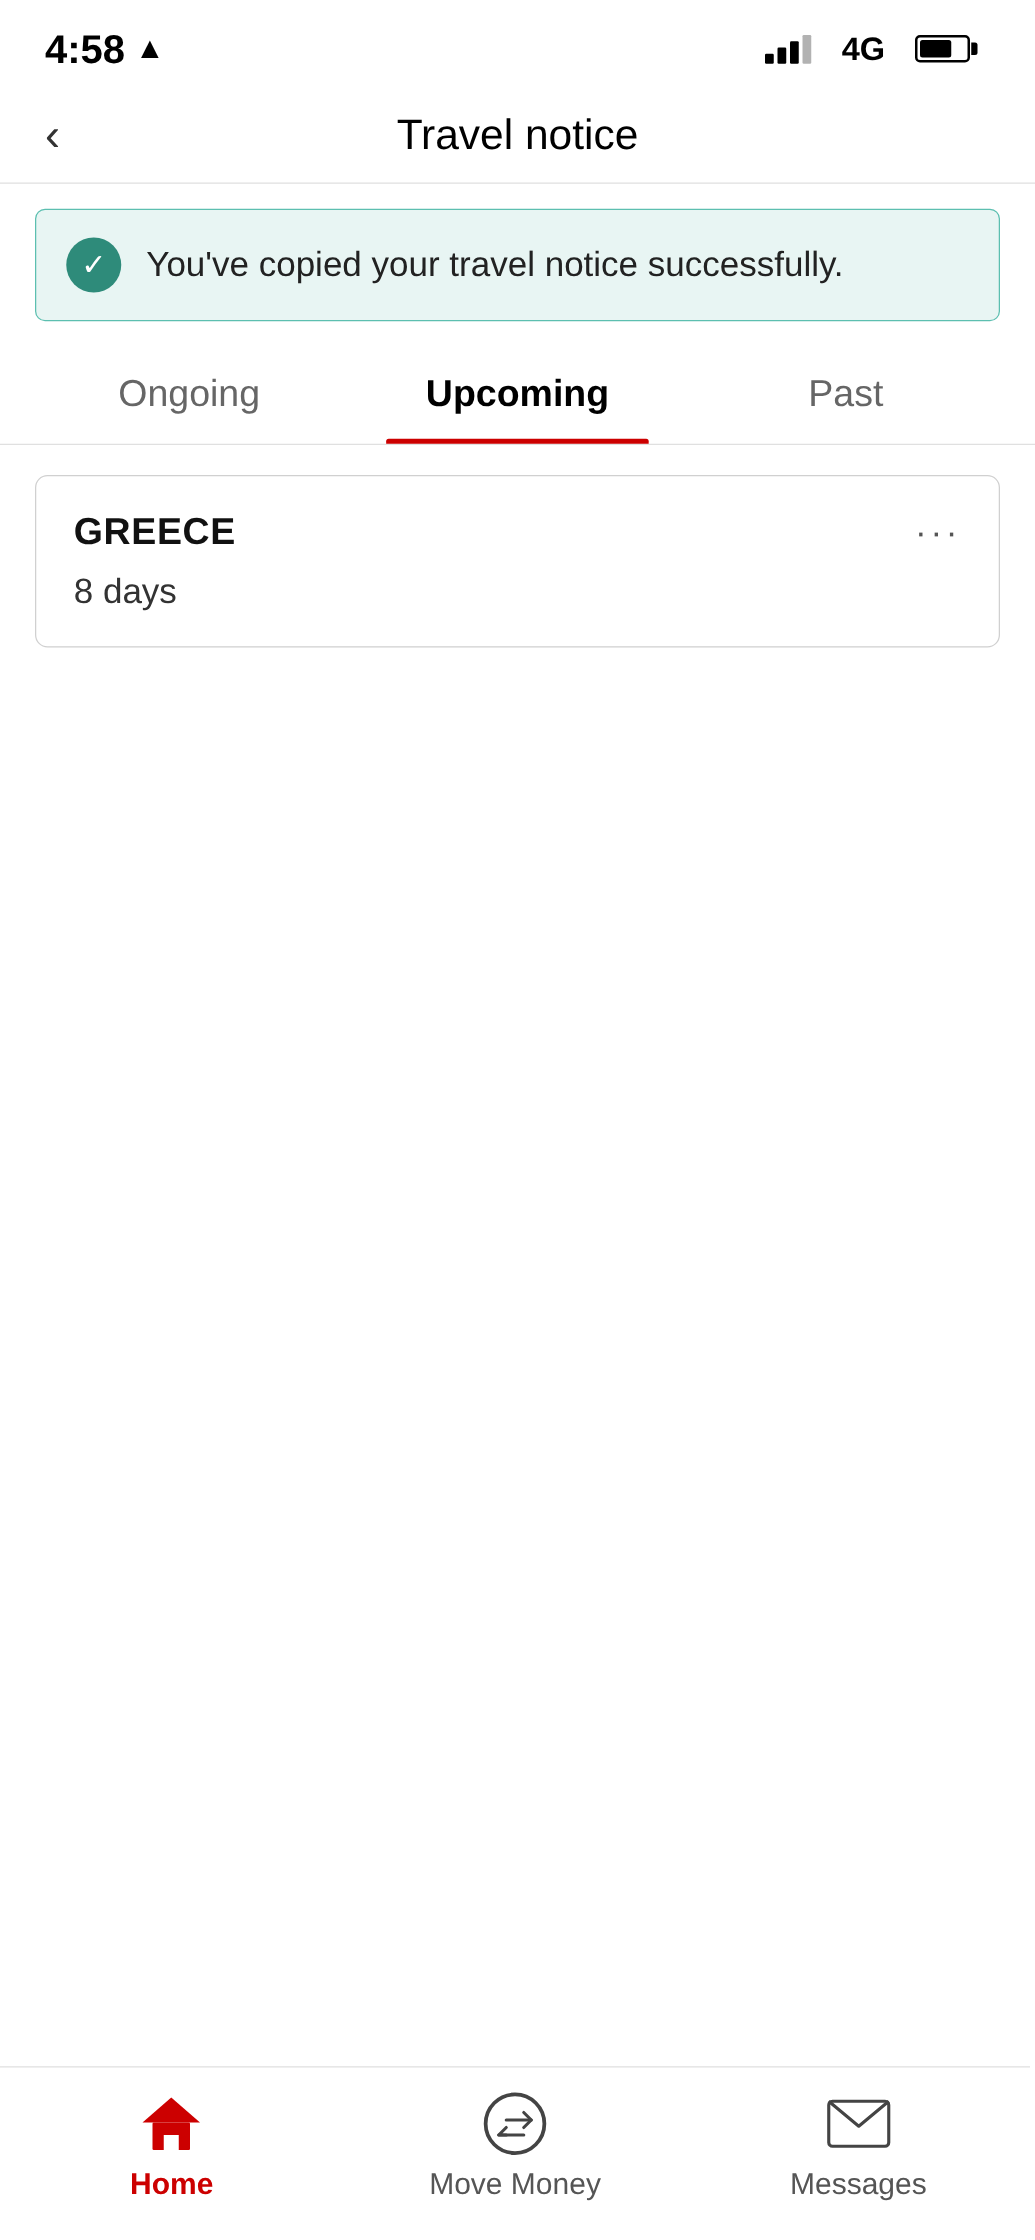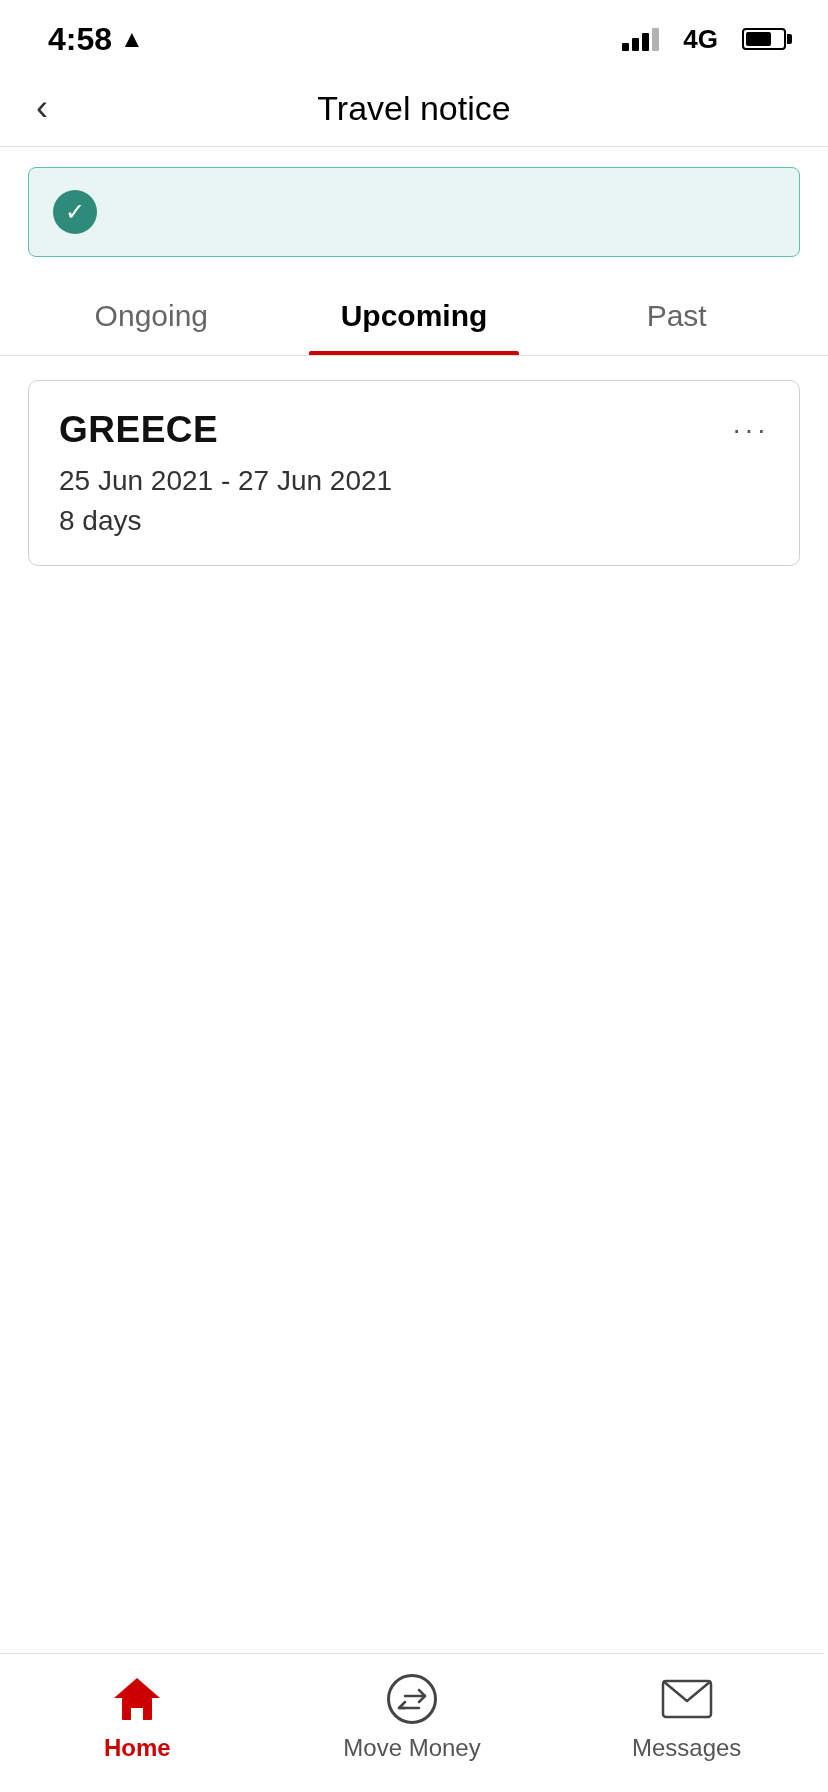--- a/index.html
+++ b/index.html
@@ -11,23 +11,22 @@
       font-family: -apple-system, BlinkMacSystemFont, 'Helvetica Neue', Arial, sans-serif;
       position: relative;
       overflow-x: hidden;
     }
 
     
     .status-bar {
       display: flex;
       justify-content: space-between;
       align-items: center;
-      padding: 18px 36px 10px 36px;
+      padding: 18px 46px 10px 36px;
       height: 70px;
-      margin-left: 12px;
     }
     .status-time {
       font-size: 32px;
       font-weight: 700;
       color: #000;
     }
     .status-icons {
       display: flex;
       align-items: center;
       gap: 24px;
@@ -173,21 +172,21 @@
       padding: 28px 30px;
       background: #fff;
     }
     .card-header {
       display: flex;
       justify-content: space-between;
       align-items: center;
       margin-bottom: 14px;
     }
     .country-name {
-      font-size: 37px;
+      font-size: 30px;
       font-weight: 700;
       color: #111;
       letter-spacing: 0.5px;
     }
     .more-btn {
       font-size: 28px;
       color: #555;
       cursor: pointer;
       letter-spacing: 3px;
     }
@@ -300,35 +299,35 @@
   </div>
 </div>
 
 <div class="header">
   <div class="back-btn">‹</div>
   <span class="header-title">Travel notice</span>
 </div>
 
 <div class="success-banner">
   <div class="success-check">✓</div>
+  <span class="success-text">You've copied your travel notice successfully.</span>
 </div>
 
 <div class="tabs">
   <div class="tab">Ongoing</div>
   <div class="tab active">Upcoming</div>
   <div class="tab">Past</div>
 </div>
 
 <div class="card-container">
   <div class="travel-card">
     <div class="card-header">
       <span class="country-name">GREECE</span>
       <span class="more-btn">···</span>
     </div>
-    <div class="date-range">25 Jun 2021 - 27 Jun 2021</div>
     <div class="duration">8 days</div>
   </div>
 </div>
 
 <div class="bottom-nav">
 
   <div class="nav-item active">
     <div class="nav-icon">
       <svg width="50" height="46" viewBox="0 0 50 46" fill="none" xmlns="http://www.w3.org/2000/svg">
         <polygon points="25,2 48,22 2,22" fill="#cc0000"></polygon>

